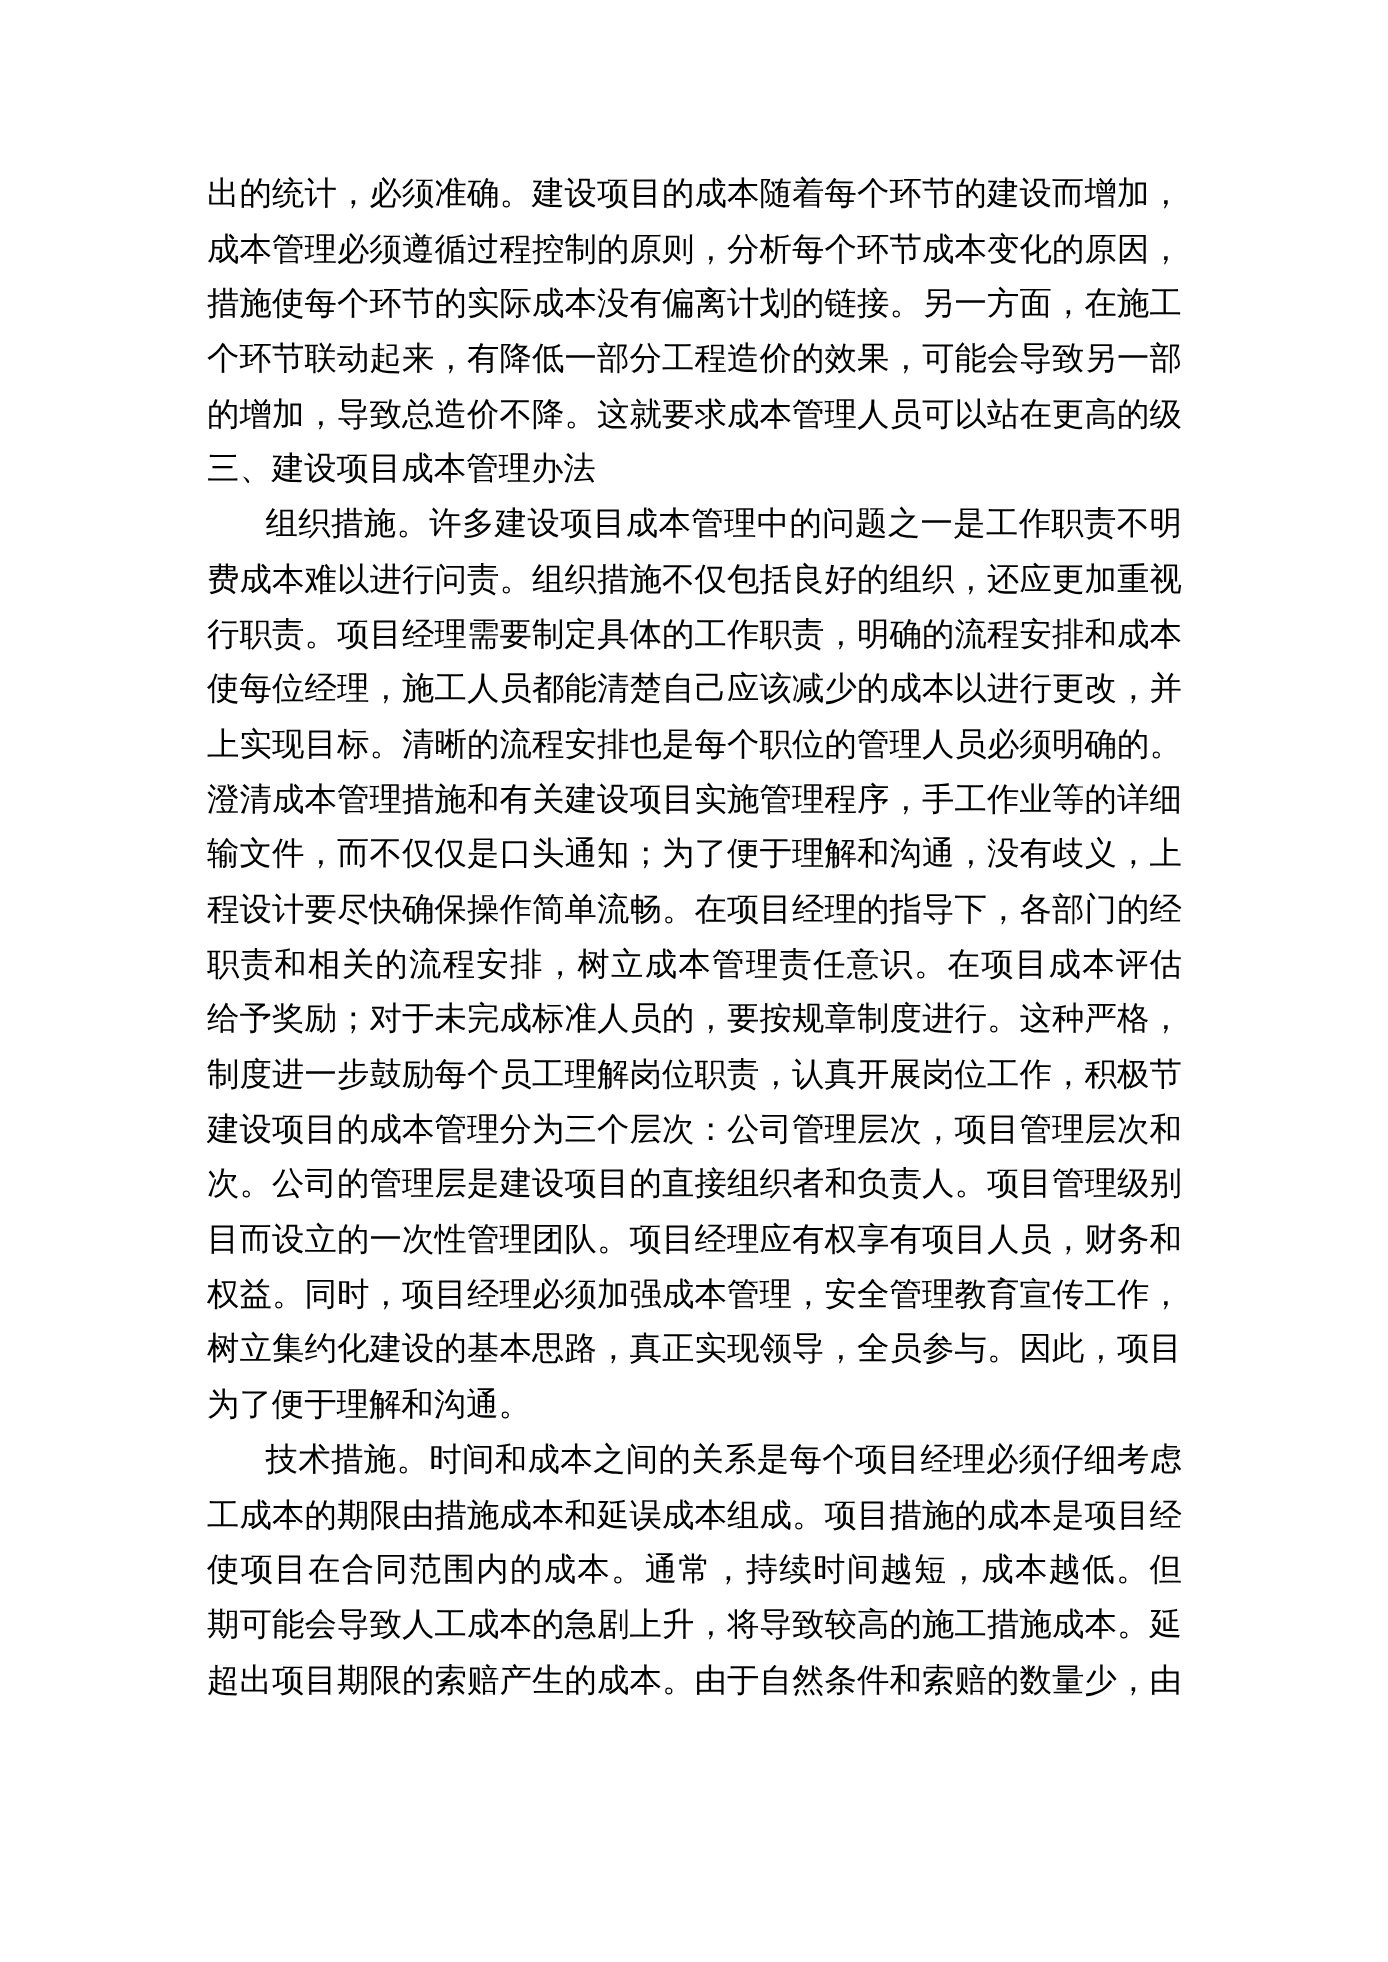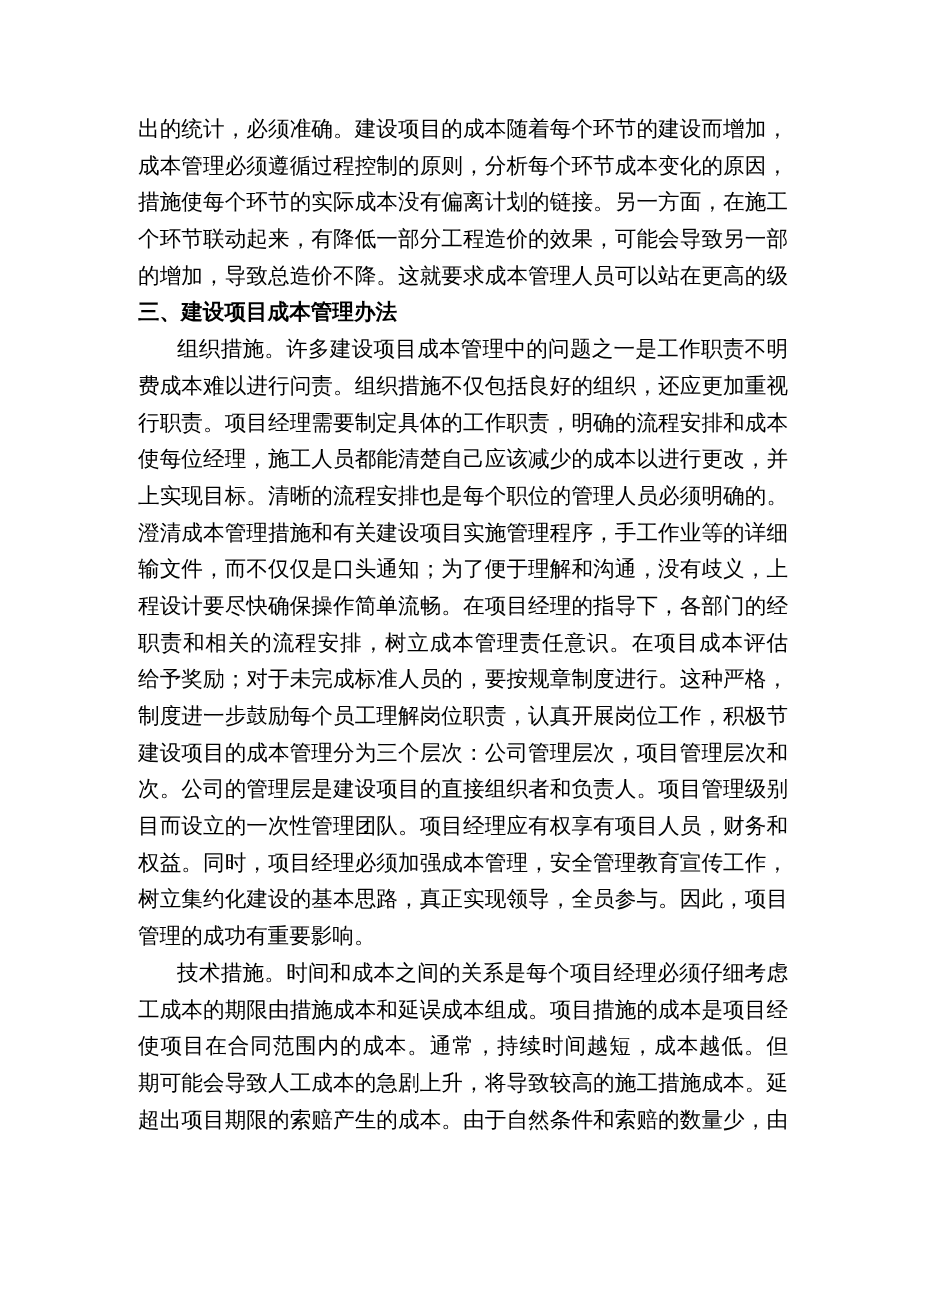--- a/index.html
+++ b/index.html
@@ -35,21 +35,21 @@
     text-align: justify;
     text-align-last: justify;
     color: #000000;
   }
   .line.indent { padding-left: 39px; }
   .line.endline {
     text-align: left;
     text-align-last: left;
   }
   .para.heading .line {
-    font-weight: bold;
+    font-weight: normal;
     text-align: right;
     text-align-last: left;
   }
 </style>
 </head>
 <body>
 
 <div class="page">
   <div class="text-block" id="text-block">
       <div class="para body">
@@ -72,21 +72,21 @@
         <div class="line">输文件，而不仅仅是口头通知；为了便于理解和沟通，没有歧义，上述文件的流</div>
         <div class="line">程设计要尽快确保操作简单流畅。在项目经理的指导下，各部门的经理必须明确</div>
         <div class="line">职责和相关的流程安排，树立成本管理责任意识。在项目成本评估中，标准人员</div>
         <div class="line">给予奖励；对于未完成标准人员的，要按规章制度进行。这种严格，健全的奖惩</div>
         <div class="line">制度进一步鼓励每个员工理解岗位职责，认真开展岗位工作，积极节约工程成本。</div>
         <div class="line">建设项目的成本管理分为三个层次：公司管理层次，项目管理层次和岗位管理层</div>
         <div class="line">次。公司的管理层是建设项目的直接组织者和负责人。项目管理级别是为实施项</div>
         <div class="line">目而设立的一次性管理团队。项目经理应有权享有项目人员，财务和流程的所有</div>
         <div class="line">权益。同时，项目经理必须加强成本管理，安全管理教育宣传工作，使全体员工</div>
         <div class="line">树立集约化建设的基本思路，真正实现领导，全员参与。因此，项目经验对项目</div>
-        <div class="line endline">管理的成功有重要影响。</div>
+        <div class="line endline">为了便于理解和沟通。</div>
       </div>
       <div class="para body">
         <div class="line indent">技术措施。时间和成本之间的关系是每个项目经理必须仔细考虑的关系。施</div>
         <div class="line">工成本的期限由措施成本和延误成本组成。项目措施的成本是项目经理采取措施</div>
         <div class="line">使项目在合同范围内的成本。通常，持续时间越短，成本越低。但是，过短的工</div>
         <div class="line">期可能会导致人工成本的急剧上升，将导致较高的施工措施成本。延误的成本是</div>
         <div class="line">超出项目期限的索赔产生的成本。由于自然条件和索赔的数量少，由于自身的管</div>
       </div>
     </div>
 </div>

